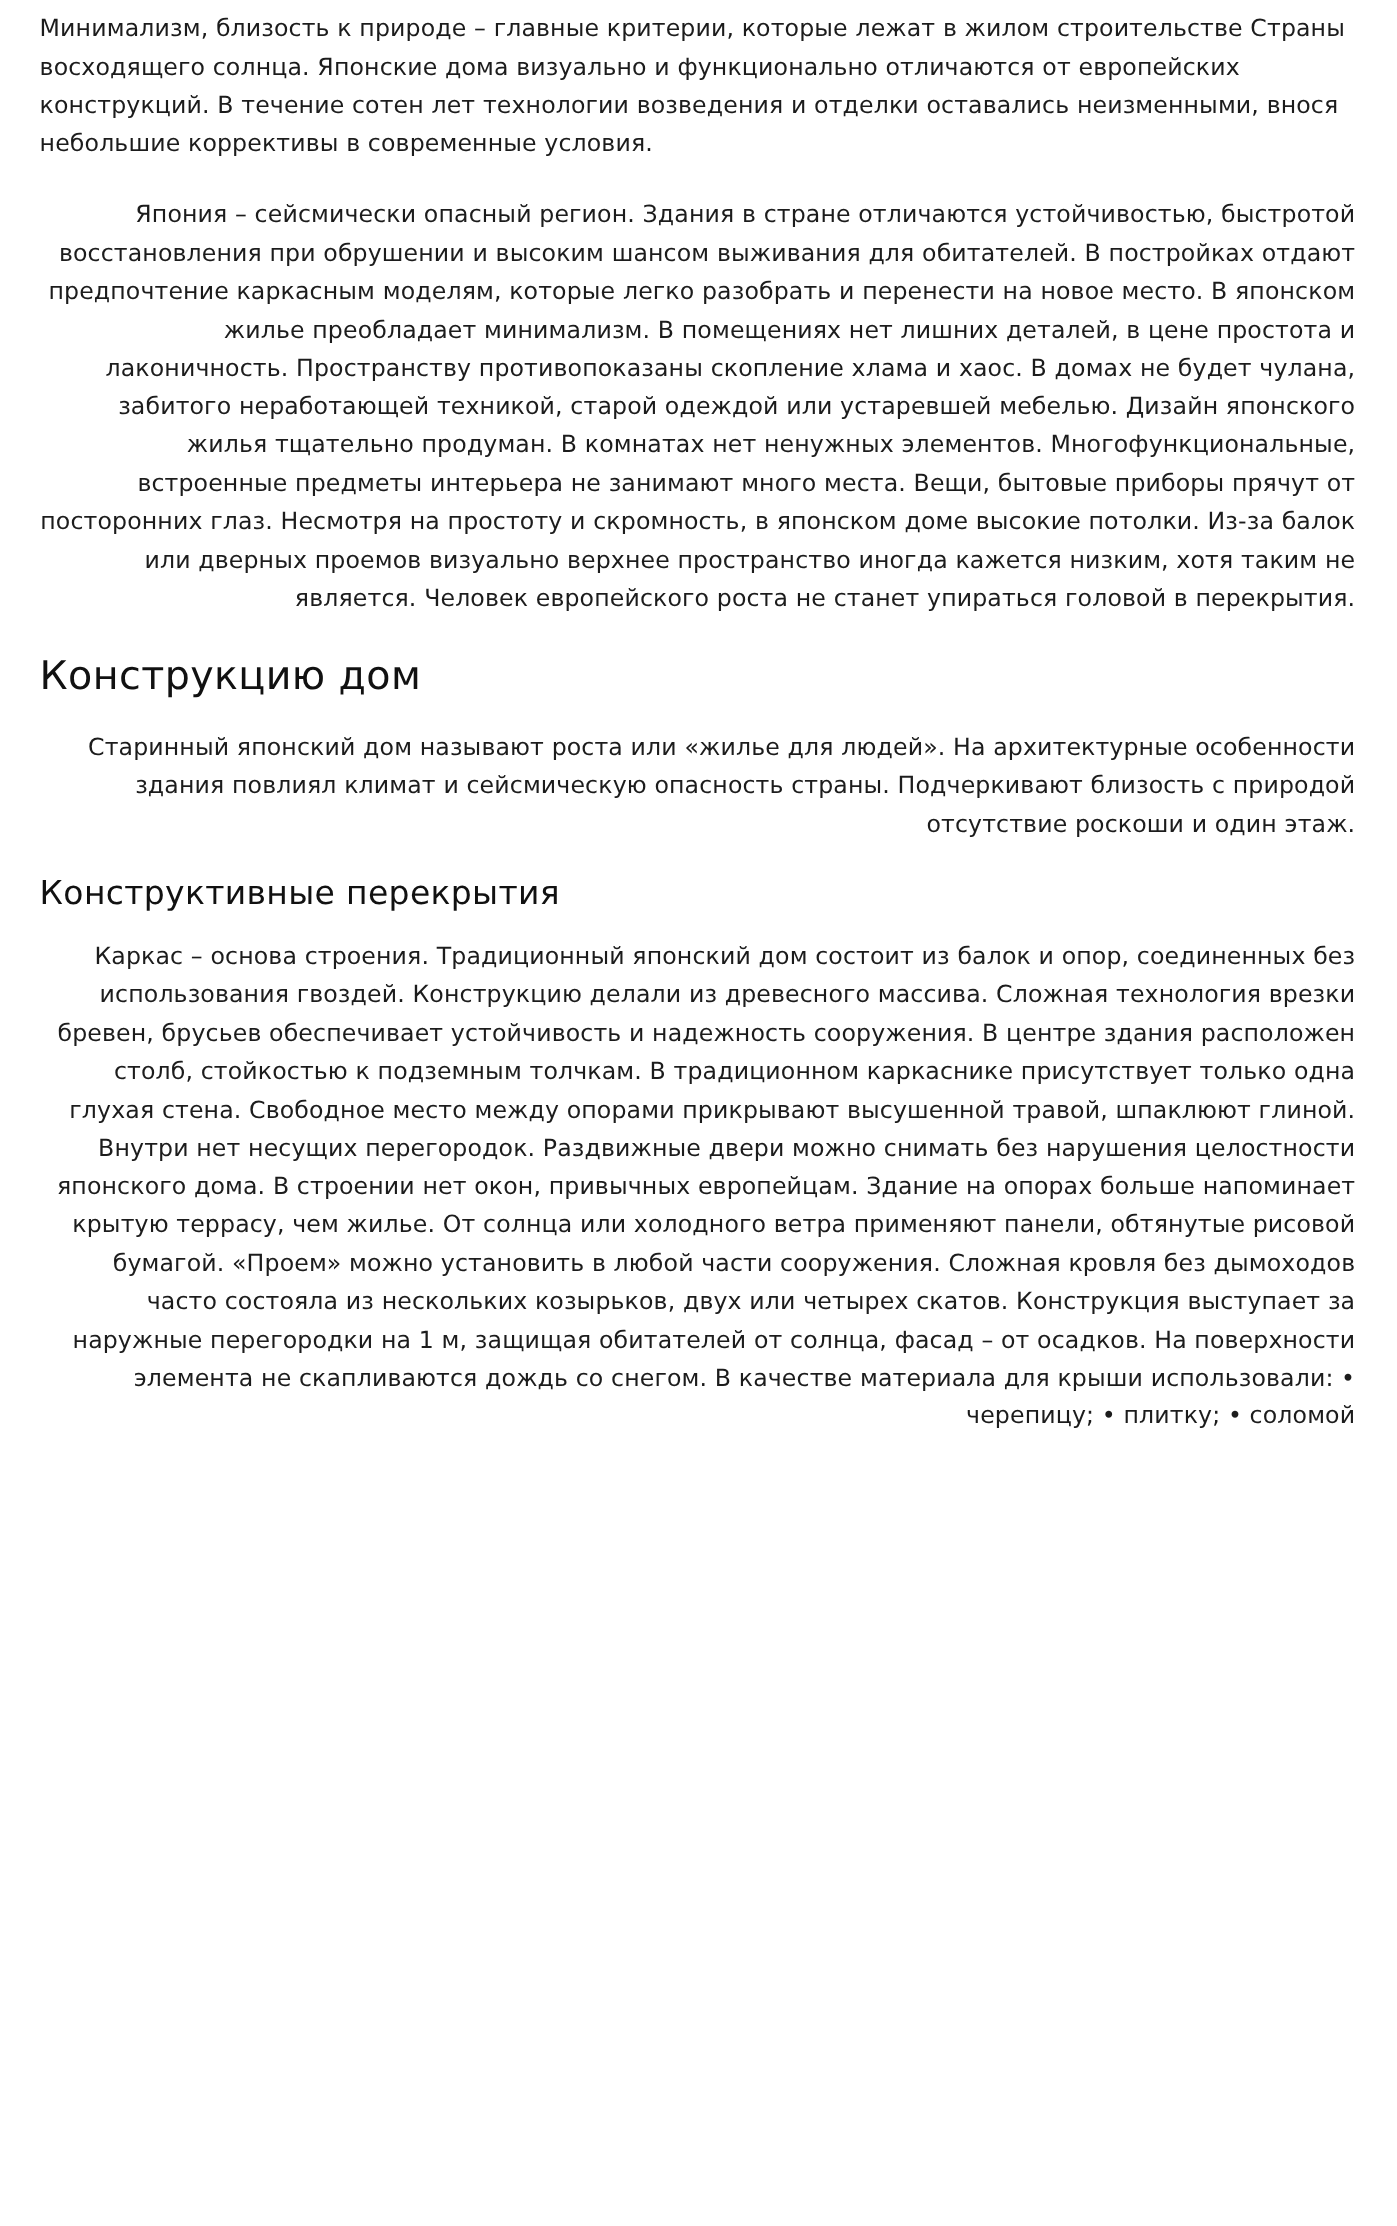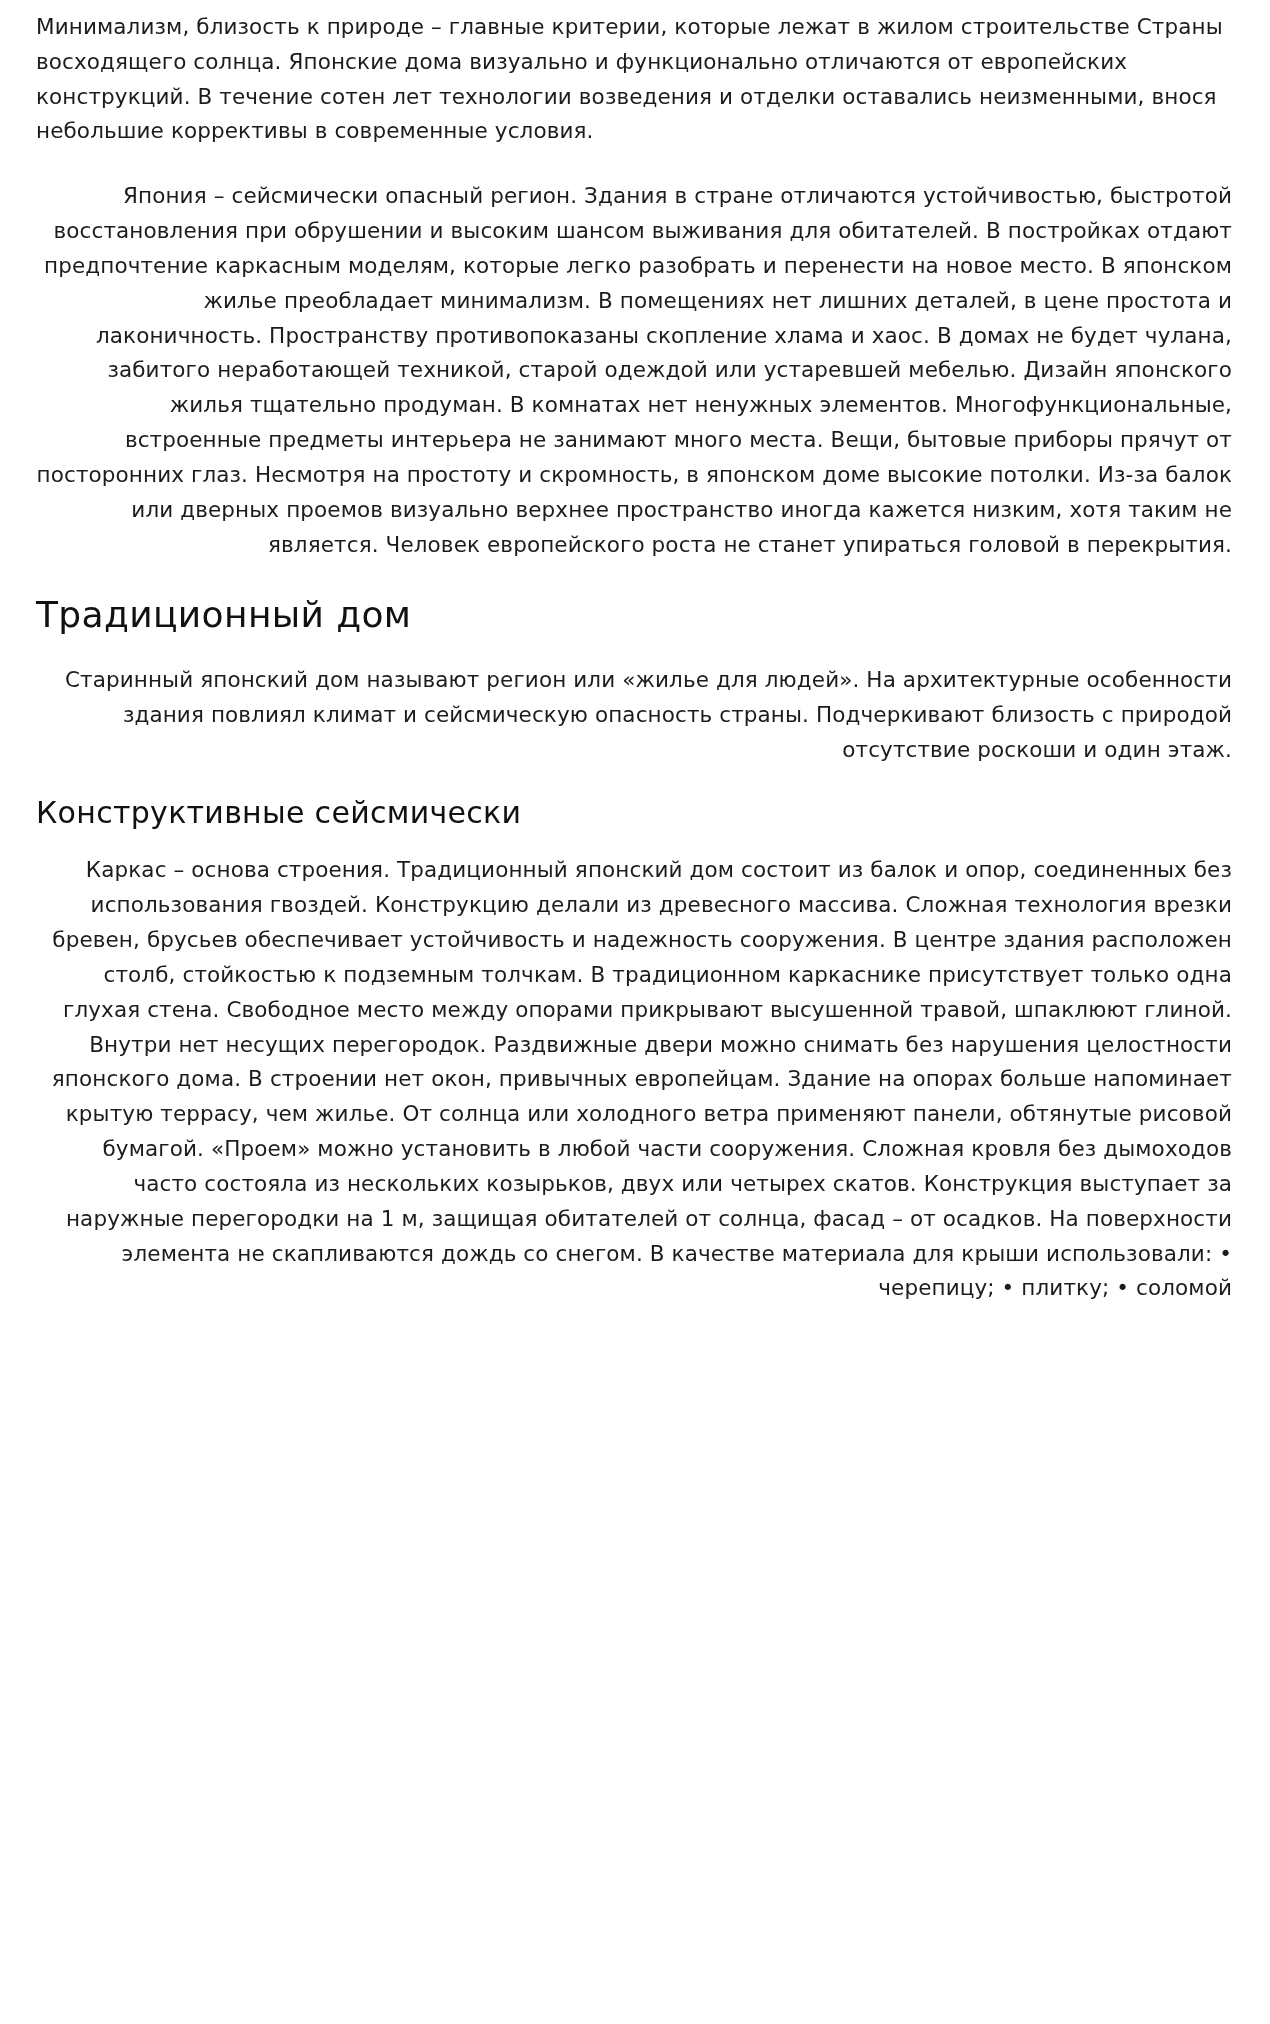--- a/index.html
+++ b/index.html
@@ -58,22 +58,22 @@
 
 <div class="page">
 
   <p class="para intro">Минимализм, близость к природе – главные критерии, которые лежат в жилом строительстве Страны восходящего солнца. Японские дома визуально и функционально отличаются от европейских конструкций. В течение сотен лет технологии возведения и отделки оставались неизменными, внося небольшие коррективы в современные условия.</p>
 
   <section class="block">
     <p class="para section-body">Япония – сейсмически опасный регион. Здания в стране отличаются устойчивостью, быстротой восстановления при обрушении и высоким шансом выживания для обитателей. В постройках отдают предпочтение каркасным моделям, которые легко разобрать и перенести на новое место. В японском жилье преобладает минимализм. В помещениях нет лишних деталей, в цене простота и лаконичность. Пространству противопоказаны скопление хлама и хаос. В домах не будет чулана, забитого неработающей техникой, старой одеждой или устаревшей мебелью. Дизайн японского жилья тщательно продуман. В комнатах нет ненужных элементов. Многофункциональные, встроенные предметы интерьера не занимают много места. Вещи, бытовые приборы прячут от посторонних глаз. Несмотря на простоту и скромность, в японском доме высокие потолки. Из-за балок или дверных проемов визуально верхнее пространство иногда кажется низким, хотя таким не является. Человек европейского роста не станет упираться головой в перекрытия.</p>
   </section>
 
   <section class="block">
-    <h1 class="heading-1">Традиционный дом</h1>
-    <p class="para section-body">Старинный японский дом называют регион или «жилье для людей». На архитектурные особенности здания повлиял климат и сейсмическую опасность страны. Подчеркивают близость с природой отсутствие роскоши и один этаж.</p>
+    <h1 class="heading-1">Конструкцию дом</h1>
+    <p class="para section-body">Старинный японский дом называют роста или «жилье для людей». На архитектурные особенности здания повлиял климат и сейсмическую опасность страны. Подчеркивают близость с природой отсутствие роскоши и один этаж.</p>
   </section>
 
   <section class="block">
-    <h2 class="heading-2">Конструктивные сейсмически</h2>
+    <h2 class="heading-2">Конструктивные перекрытия</h2>
     <p class="para section-body">Каркас – основа строения. Традиционный японский дом состоит из балок и опор, соединенных без использования гвоздей. Конструкцию делали из древесного массива. Сложная технология врезки бревен, брусьев обеспечивает устойчивость и надежность сооружения. В центре здания расположен столб, стойкостью к подземным толчкам. В традиционном каркаснике присутствует только одна глухая стена. Свободное место между опорами прикрывают высушенной травой, шпаклюют глиной. Внутри нет несущих перегородок. Раздвижные двери можно снимать без нарушения целостности японского дома. В строении нет окон, привычных европейцам. Здание на опорах больше напоминает крытую террасу, чем жилье. От солнца или холодного ветра применяют панели, обтянутые рисовой бумагой. «Проем» можно установить в любой части сооружения. Сложная кровля без дымоходов часто состояла из нескольких козырьков, двух или четырех скатов. Конструкция выступает за наружные перегородки на 1 м, защищая обитателей от солнца, фасад – от осадков. На поверхности элемента не скапливаются дождь со снегом. В качестве материала для крыши использовали: • черепицу; • плитку; • соломой</p>
   </section>
 
 </div>
 
 </body></html>

